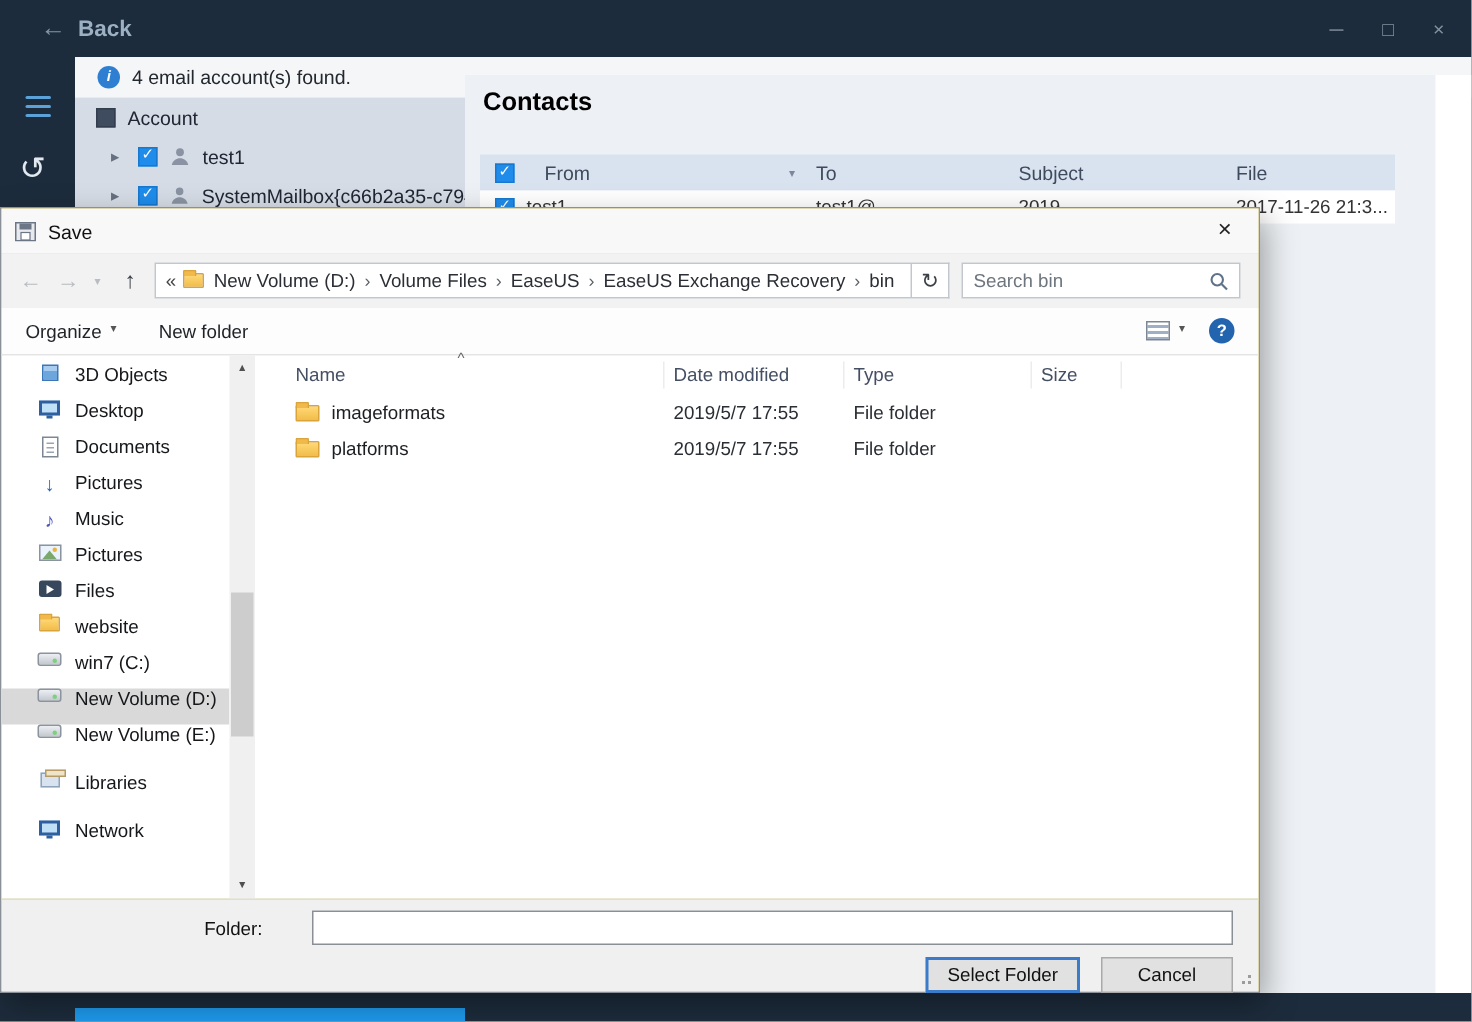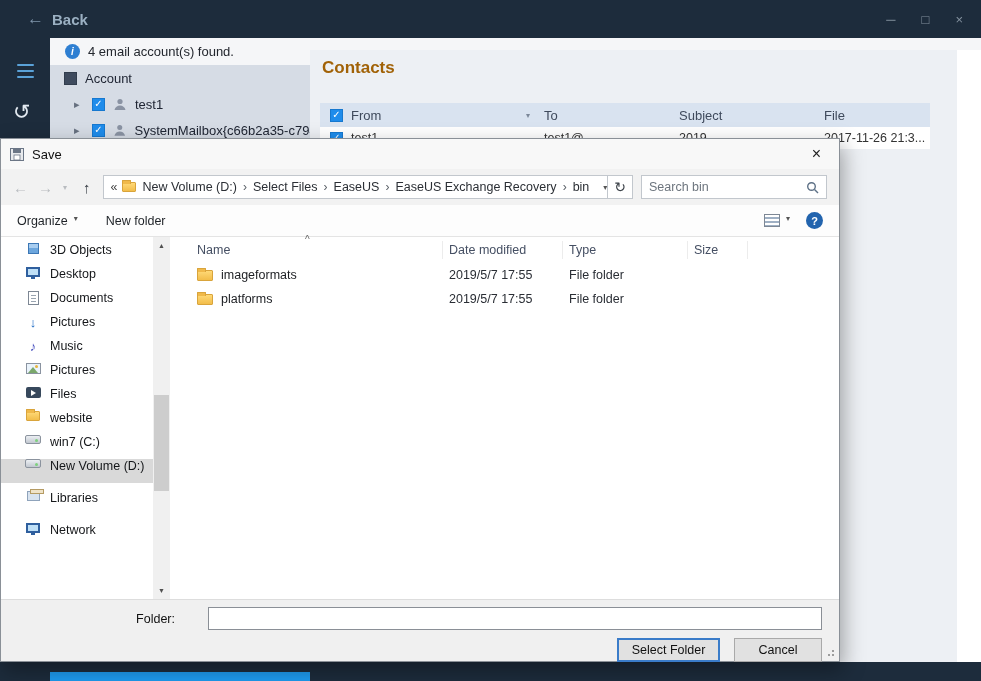--- a/index.html
+++ b/index.html
@@ -16,23 +16,23 @@
   .app-sidebar { position:absolute; left:0; top:38px; width:50px; bottom:0; background:#1d2c3c; }
   .burger { position:absolute; left:17px; top:26px; width:17px; }
   .burger i { display:block; height:2px; border-radius:1px; background:#5aa2d8; margin-bottom:4px; }
   .side-refresh { position:absolute; left:13px; top:62px; color:#e2e9f0; font-size:21px; }
 
   .app-main { position:absolute; left:50px; top:38px; right:0; bottom:19px; background:#fff; }
   .info-bar { position:absolute; left:0; top:0; width:100%; height:27px; background:#f5f6f8; display:flex; align-items:center; gap:8px; padding-left:15px; font-size:13px; color:#23272e; }
   .info-ico { width:15px; height:15px; border-radius:50%; background:#2e7fd2; color:#fff; font-size:10px; font-weight:bold; font-style:italic; display:flex; align-items:center; justify-content:center; flex:none; }
 
   .contacts-panel { position:absolute; left:260px; top:12px; right:0; bottom:0; background:#edf0f4; }
-  .contacts-title { margin:8px 0 0 12px; font-size:17px; font-weight:bold; color:#a16207; }
+  .contacts-title { margin:8px 0 0 12px; font-size:17px; font-weight:bold; color:#000000; }
   .ct-header { position:absolute; left:10px; top:53px; width:610px; height:24px; background:#d9e3f0; display:flex; align-items:center; font-size:13px; color:#3f4a5c; }
-  .ct-from { width:220px; display:flex; align-items:center; gap:8px; padding-left:10px; }
+  .ct-from { width:220px; display:flex; align-items:center; gap:20px; padding-left:10px; }
   .ct-caret { margin-left:auto; margin-right:10px; font-size:8px; color:#7c8899; }
   .ct-to { width:135px; padding-left:4px; } .ct-subject { width:145px; padding-left:4px; } .ct-date { width:110px; padding-left:4px; }
   .ct-row { position:absolute; left:10px; top:77px; width:610px; height:22px; background:#fff; display:flex; align-items:center; font-size:12.5px; color:#333; }
   .ct-row .ct-from { gap:8px; }
 
   .tree-panel { position:absolute; left:0; top:27px; width:260px; bottom:0; background:#d6dce5; font-size:13px; color:#202634; }
   .tree-row { display:flex; align-items:center; height:26px; gap:8px; padding-left:14px; }
   .tree-row.child { padding-left:24px; }
   .expander { color:#66707f; font-size:11px; width:10px; flex:none; }
   .tree-label { white-space:nowrap; overflow:hidden; }
@@ -227,21 +227,21 @@
     <div class="dlg-nav">
       <span class="nav-arrow">←</span>
       <span class="nav-arrow">→</span>
       <span class="nav-hist">▾</span>
       <span class="nav-up">↑</span>
       <div class="crumb-box">
         <span class="crumb-ovf">«</span>
         <span class="folder-ico sm"></span>
         <span class="crumb-item">New Volume (D:)</span>
         <span class="crumb-sep">›</span>
-        <span class="crumb-item">Select Files</span>
+        <span class="crumb-item">Volume Files</span>
         <span class="crumb-sep">›</span>
         <span class="crumb-item">EaseUS</span>
         <span class="crumb-sep">›</span>
         <span class="crumb-item">EaseUS Exchange Recovery</span>
         <span class="crumb-sep">›</span>
         <span class="crumb-item">bin</span>
         <span class="crumb-caret">▾</span>
       </div>
       <div class="crumb-refresh">↻</div>
       <div class="search-box">
@@ -323,20 +323,26 @@
               <span class="drive-ico"></span>
             </span>
           <span>win7 (C:)</span>
         </div>
         <div class="np-item sel">
           <span class="np-ico">
               <span class="drive-ico"></span>
             </span>
           <span>New Volume (D:)</span>
         </div>
+        <div class="np-item">
+          <span class="np-ico">
+              <span class="drive-ico"></span>
+            </span>
+          <span>New Volume (E:)</span>
+        </div>
         <div class="np-item np-gap">
           <span class="np-ico">
               <span class="lib-ico"></span>
             </span>
           <span>Libraries</span>
         </div>
         <div class="np-item np-gap">
           <span class="np-ico">
               <span class="mon-ico"></span>
             </span>

